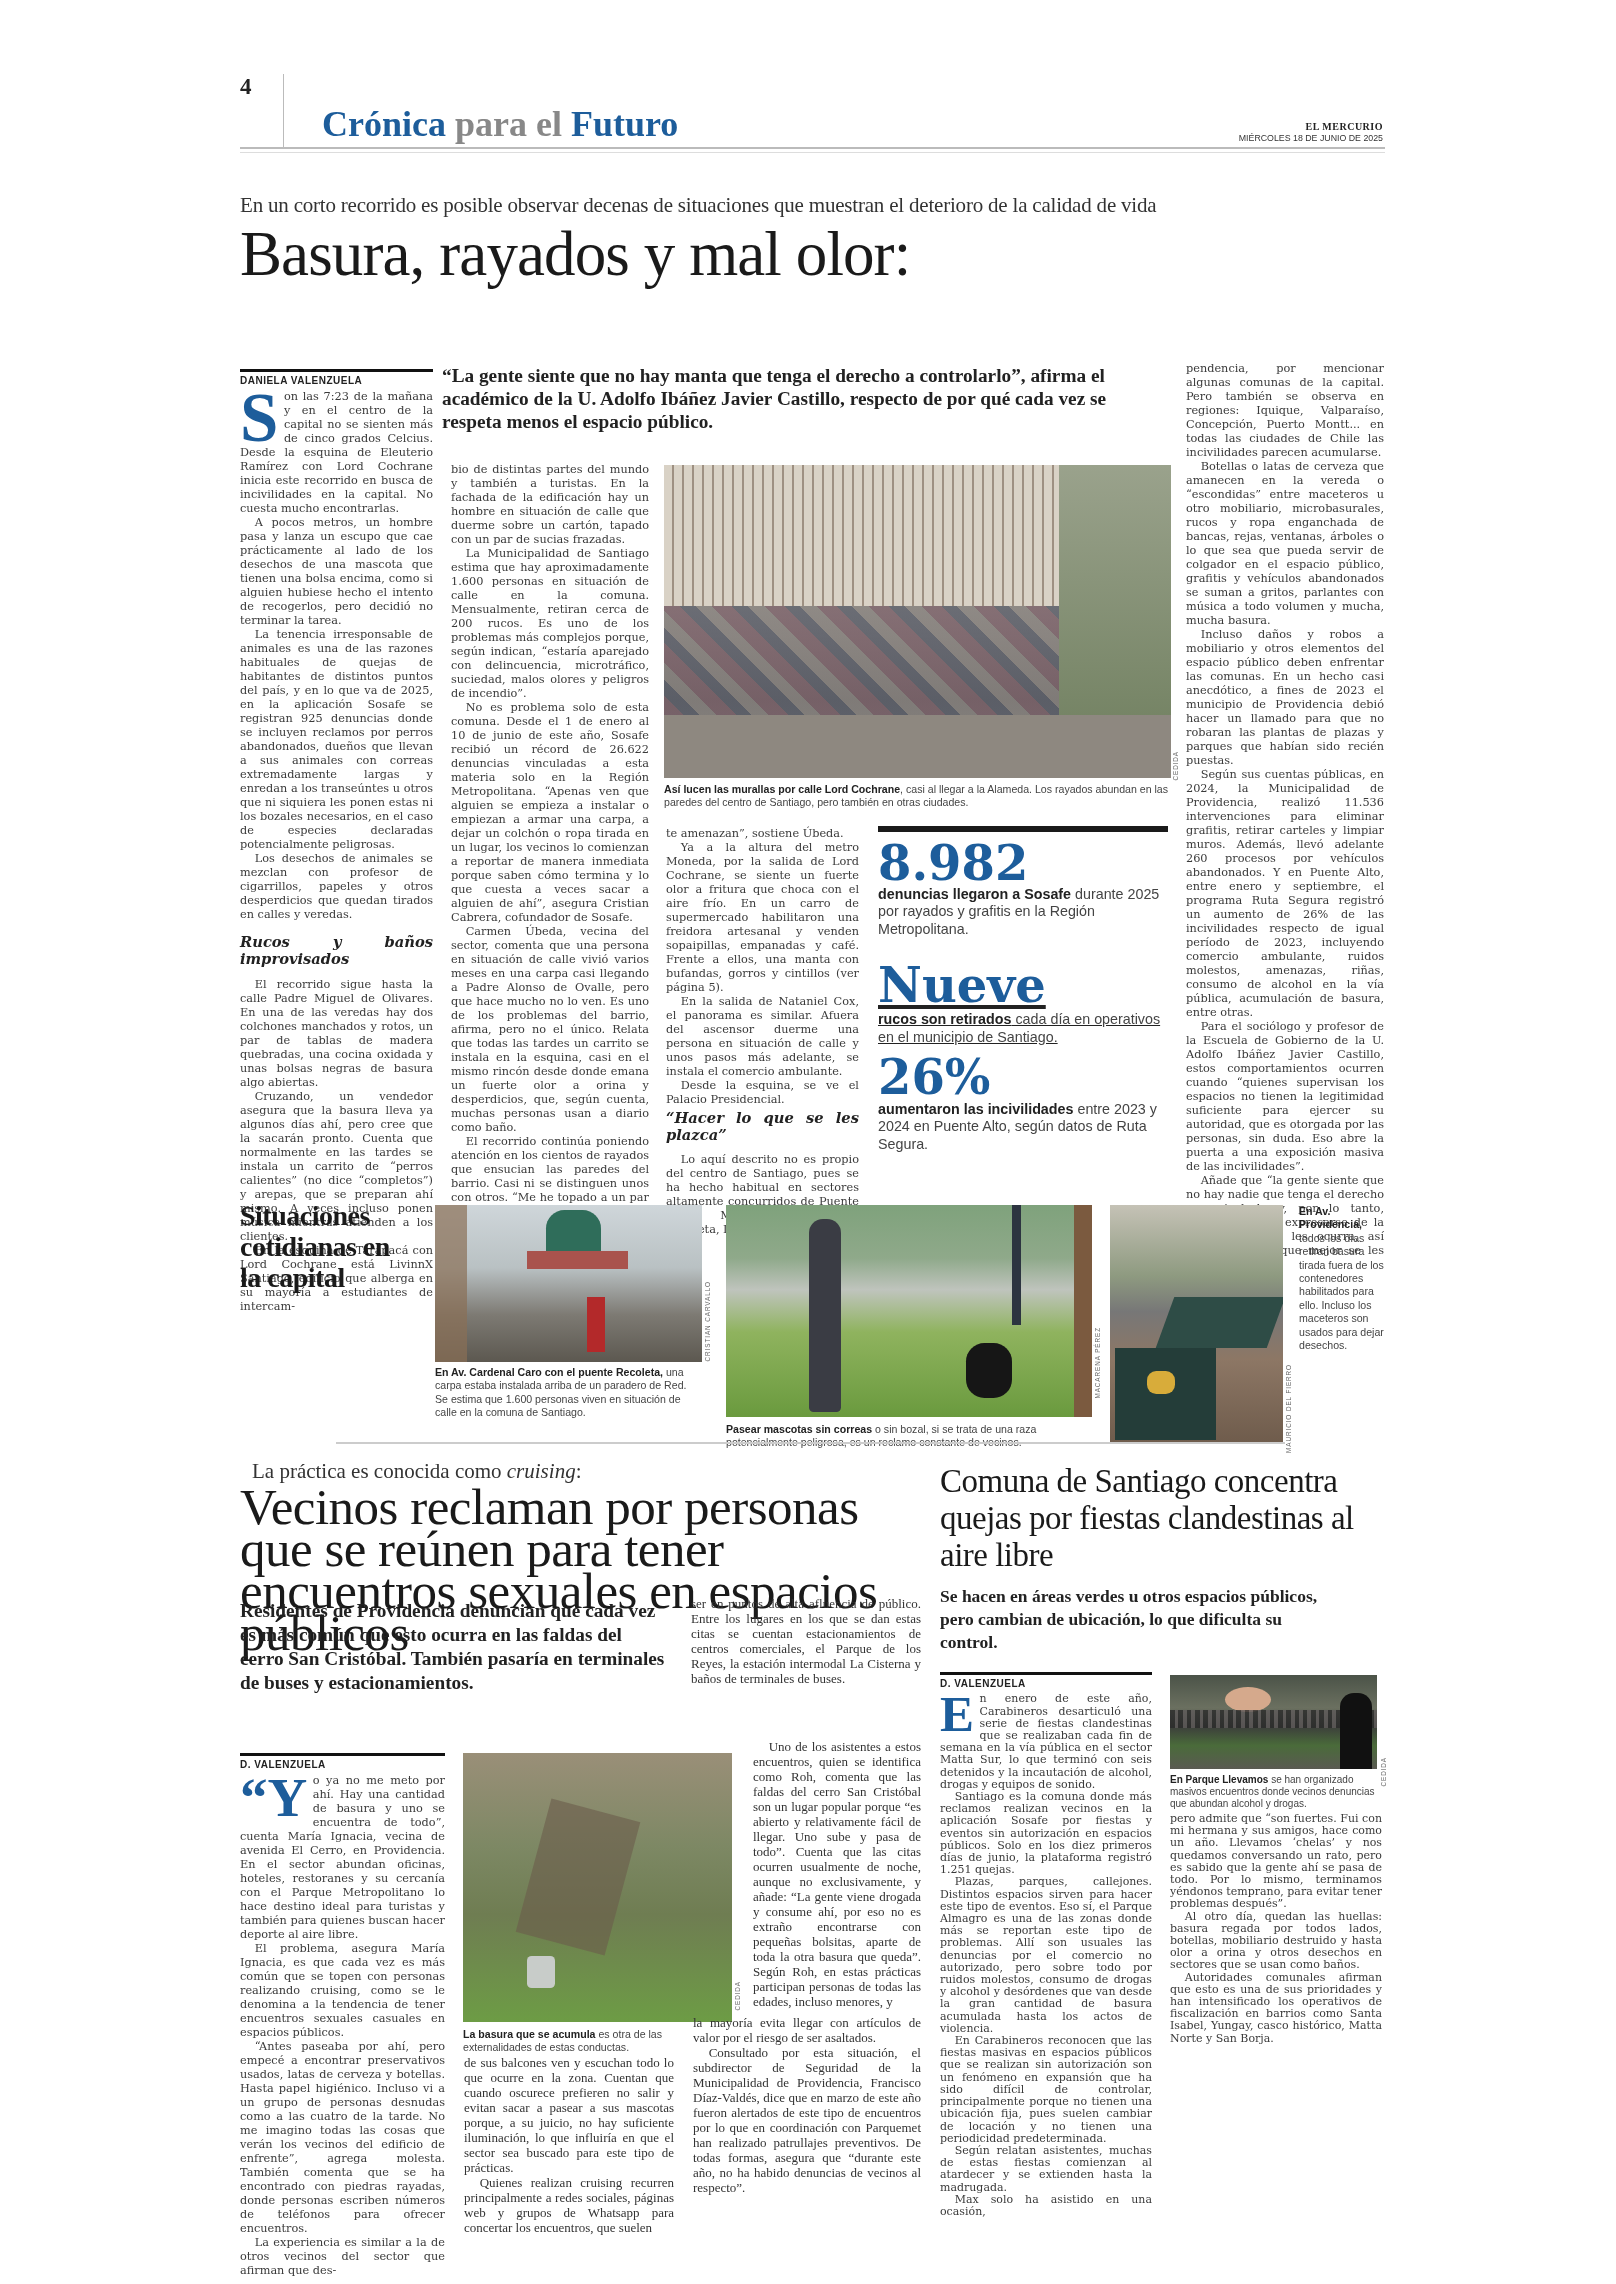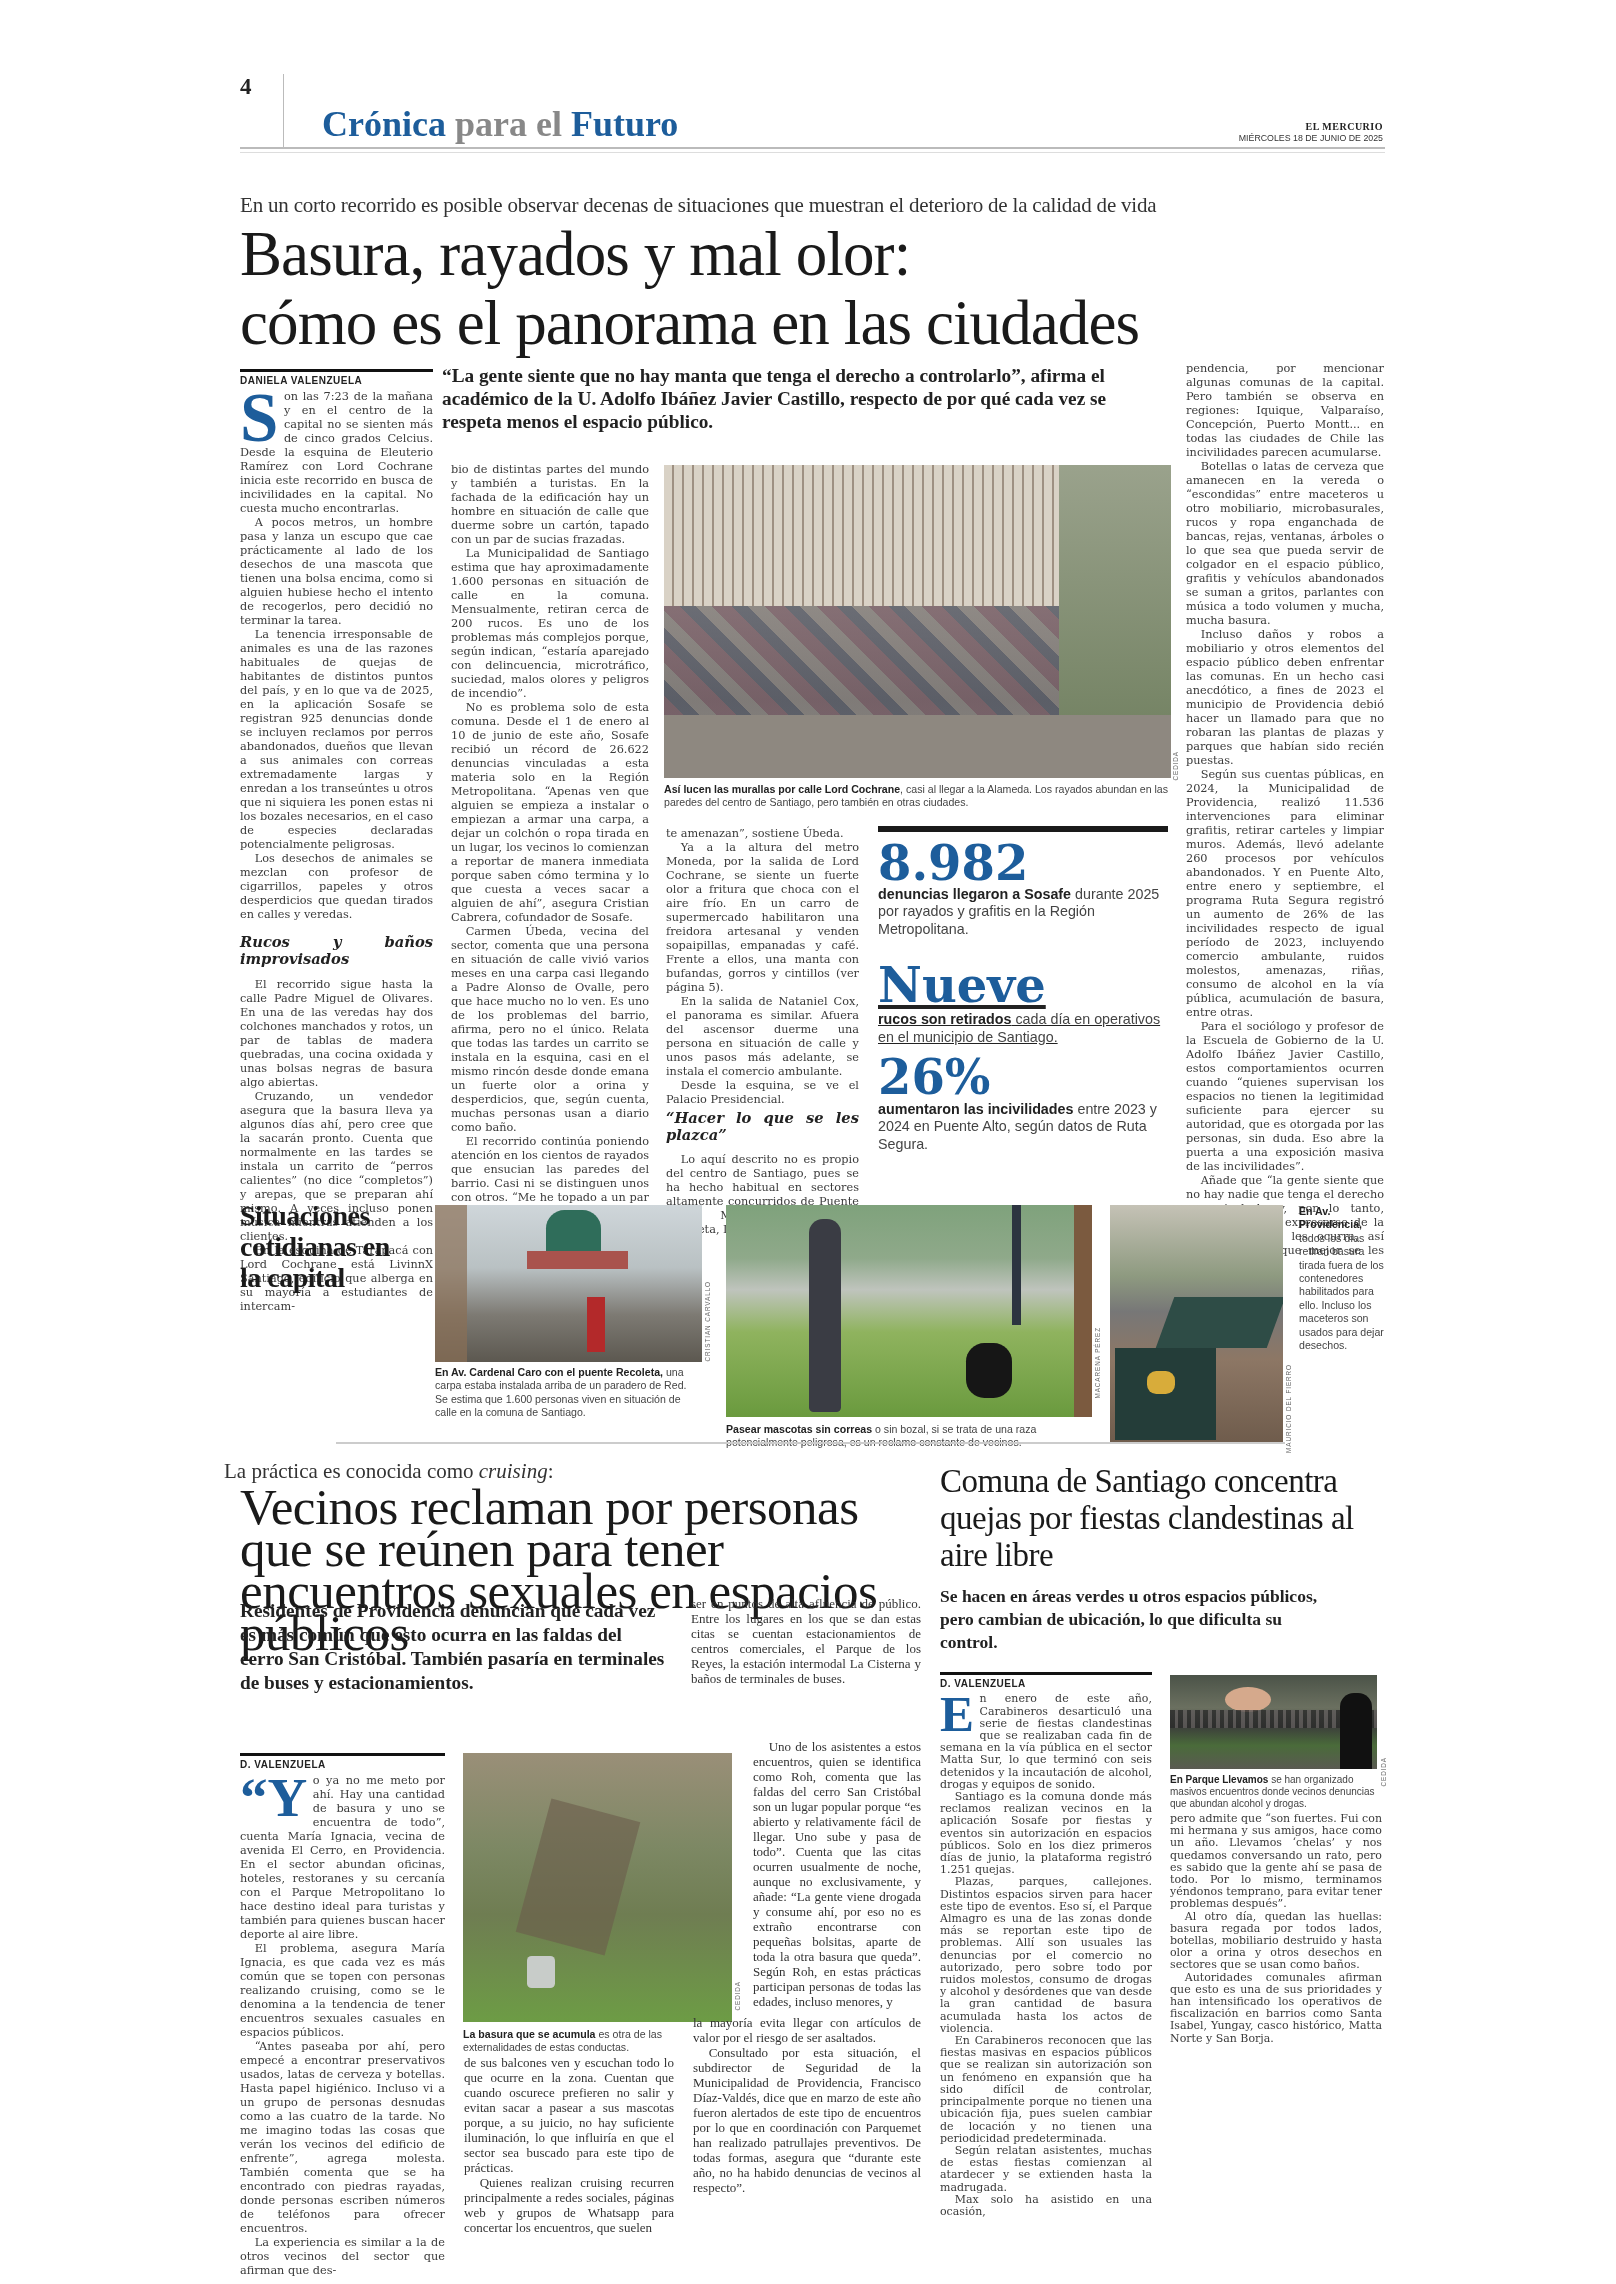--- a/index.html
+++ b/index.html
@@ -36,21 +36,20 @@
   <span style="color:#1d5d9b;">Futuro</span>
 </div>
 <div class="abs serif" style="right:233px;top:121px;font-size:10px;font-weight:bold;color:#222;letter-spacing:0.5px;">EL MERCURIO</div>
 <div class="abs sans" style="right:233px;top:133px;font-size:8.8px;color:#333;">MIÉRCOLES 18 DE JUNIO DE 2025</div>
 <div class="abs" style="left:240px;top:147px;width:1145px;height:1.8px;background:#bbb;"></div>
 <div class="abs" style="left:240px;top:152px;width:1145px;height:0.5px;background:#ddd;"></div>
 
 <div class="abs serif" style="left:240px;top:193px;font-size:21px;color:#333;white-space:nowrap;letter-spacing:-0.2px;">En un corto recorrido es posible observar decenas de situaciones que muestran el deterioro de la calidad de vida</div>
 <div class="abs serif" style="left:240px;top:220px;font-size:63px;line-height:69px;color:#1a1a1a;letter-spacing:-0.9px;">
   <div>Basura, rayados y mal olor:</div>
-  <div>cómo es el panorama en las ciudades</div>
 </div>
 
 <div class="abs" style="left:240px;top:369px;width:193px;">
   <div class="byline">DANIELA VALENZUELA</div>
   <div class="body-text">
     <span class="dropcap">S</span>
     <p class="noindent">on las 7:23 de la mañana y en el centro de la capital no se sienten más de cinco grados Celcius. Desde la esquina de Eleuterio Ramírez con Lord Cochrane inicia este recorrido en busca de incivilidades en la capital. No cuesta mucho encontrarlas.</p>
     <p>A pocos metros, un hombre pasa y lanza un escupo que cae prácticamente al lado de los desechos de una mascota que tienen una bolsa encima, como si alguien hubiese hecho el intento de recogerlos, pero decidió no terminar la tarea.</p>
     <p>La tenencia irresponsable de animales es una de las razones habituales de quejas de habitantes de distintos puntos del país, y en lo que va de 2025, en la aplicación Sosafe se registran 925 denuncias donde se incluyen reclamos por perros abandonados, dueños que llevan a sus animales con correas extremadamente largas y enredan a los transeúntes u otros que ni siquiera les ponen estas ni los bozales necesarios, en el caso de especies declaradas potencialmente peligrosas.</p>
     <p>Los desechos de animales se mezclan con profesor de cigarrillos, papeles y otros desperdicios que quedan tirados en calles y veredas.</p>
@@ -145,21 +144,21 @@
   <div style="position:absolute;left:4.6px;top:143px;width:101px;height:92px;background:#243d39;"></div>
   <div style="position:absolute;left:37px;top:166px;width:28px;height:23px;background:#d8ac3a;border-radius:9.2px;"></div>
 </div>
 <div class="credit" style="left:1285px;top:1364px;">MAURICIO DEL FIERRO</div>
 <div class="abs caption" style="left:1299px;top:1205px;width:88px;">
   <b>En Av. Providencia,</b><span> todos los días retiran basura tirada fuera de los contenedores habilitados para ello. Incluso los maceteros son usados para dejar desechos.</span>
 </div>
 
 <div class="abs" style="left:336px;top:1442px;width:949px;height:2.3px;background:#ccc;"></div>
 
-<div class="abs serif" style="left:224px;top:1459px;font-size:21px;color:#333;">
+<div class="abs serif" style="left:252px;top:1459px;font-size:21px;color:#333;">
   <span>La práctica es conocida como </span><i>cruising</i><span>:</span>
 </div>
 <div class="abs serif" style="left:240px;top:1486px;width:691px;font-size:51px;line-height:42px;color:#1a1a1a;letter-spacing:-0.5px;">Vecinos reclaman por personas que se reúnen para tener encuentros sexuales en espacios públicos</div>
 <div class="abs serif" style="left:240px;top:1599px;width:428px;font-size:19.3px;line-height:24px;font-weight:bold;color:#222;">Residentes de Providencia denuncian que cada vez es más común que esto ocurra en las faldas del cerro San Cristóbal. También pasaría en terminales de buses y estacionamientos.</div>
 
 <div class="abs" style="left:240px;top:1753px;width:205px;">
   <div class="byline">D. VALENZUELA</div>
   <div class="body-text">
     <span class="dropcap" style="font-size:55px;line-height:44px;">“Y</span>
     <p class="noindent">o ya no me meto por ahí. Hay una cantidad de basura y uno se encuentra de todo”, cuenta María Ignacia, vecina de avenida El Cerro, en Providencia. En el sector abundan oficinas, hoteles, restoranes y su cercanía con el Parque Metropolitano lo hace destino ideal para turistas y también para quienes buscan hacer deporte al aire libre.</p>

